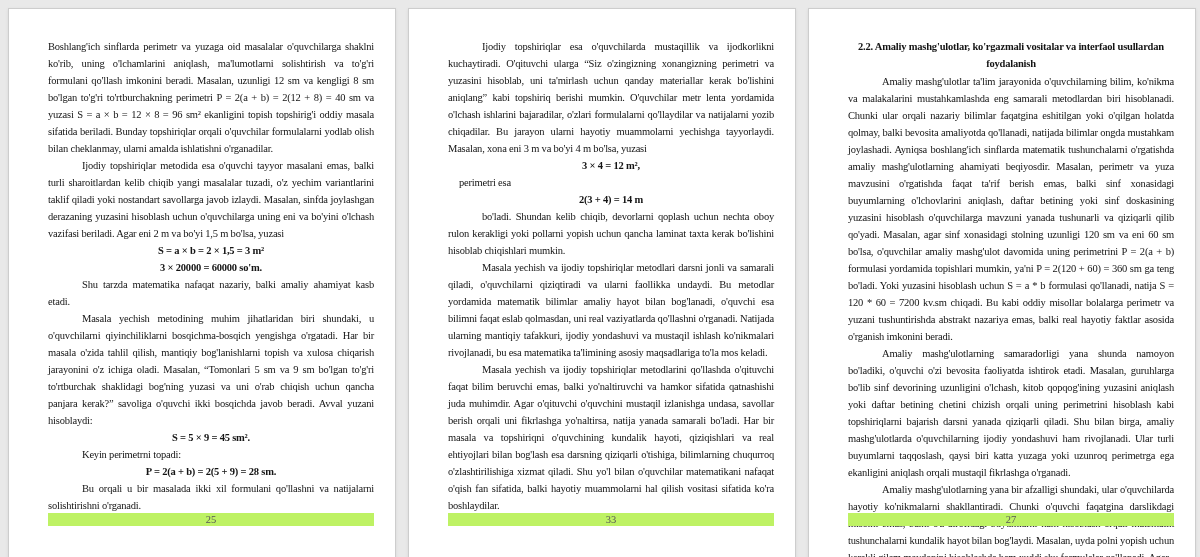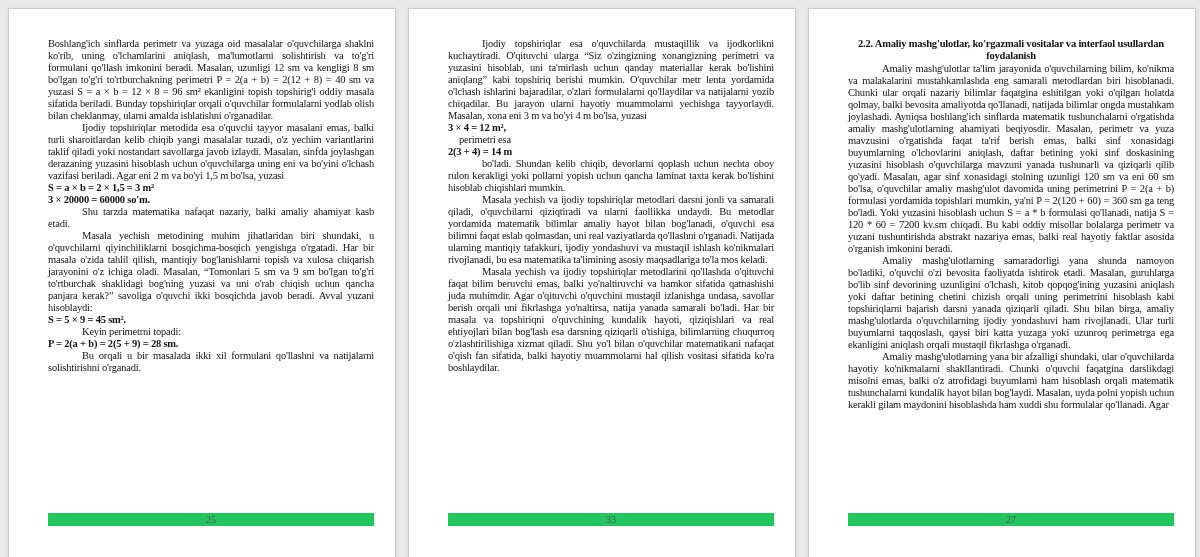--- a/index.html
+++ b/index.html
@@ -24,40 +24,40 @@
     height: 600px;
     background: #ffffff;
     border: 1px solid #cdcdcd;
     box-sizing: border-box;
     box-shadow: 0 1px 3px rgba(0,0,0,0.08);
     overflow: hidden;
   }
   .page-body {
     padding: 29px 21px 0 39px;
     font-size: 10.5px;
-    line-height: 12px;
+    line-height: 17px;
     letter-spacing: -0.2px;
     color: #141414;
     text-align: justify;
     hyphens: none;
   }
   .p  { text-indent: 34px; }
   .p0 { text-indent: 0; }
   .ps { text-indent: 11px; }
-  .f  { text-align: left; font-weight: bold; text-indent: 0; }
+  .f  { text-align: center; font-weight: bold; text-indent: 0; }
   .h  { text-align: center; font-weight: bold; text-indent: 0; margin-bottom: 1px; }
   .page-number {
     position: absolute;
     top: 504px;
     left: 39px;
     right: 21px;
     text-align: center;
     font-size: 10.5px;
     color: #555;
-    background: #22c55e;
+    background: #bef264;
     padding: 1px 0;
   }
 </style>
 </head>
 <body>
 
 <div class="canvas">
     <div class="page">
       <div class="page-body">
         <div class="p p0">Boshlang'ich sinflarda perimetr va yuzaga oid masalalar o'quvchilarga shaklni ko'rib, uning o'lchamlarini aniqlash, ma'lumotlarni solishtirish va to'g'ri formulani qo'llash imkonini beradi. Masalan, uzunligi 12 sm va kengligi 8 sm bo'lgan to'g'ri to'rtburchakning perimetri P = 2(a + b) = 2(12 + 8) = 40 sm va yuzasi S = a × b = 12 × 8 = 96 sm² ekanligini topish topshirig'i oddiy masala sifatida beriladi. Bunday topshiriqlar orqali o'quvchilar formulalarni yodlab olish bilan cheklanmay, ularni amalda ishlatishni o'rganadilar.</div>

